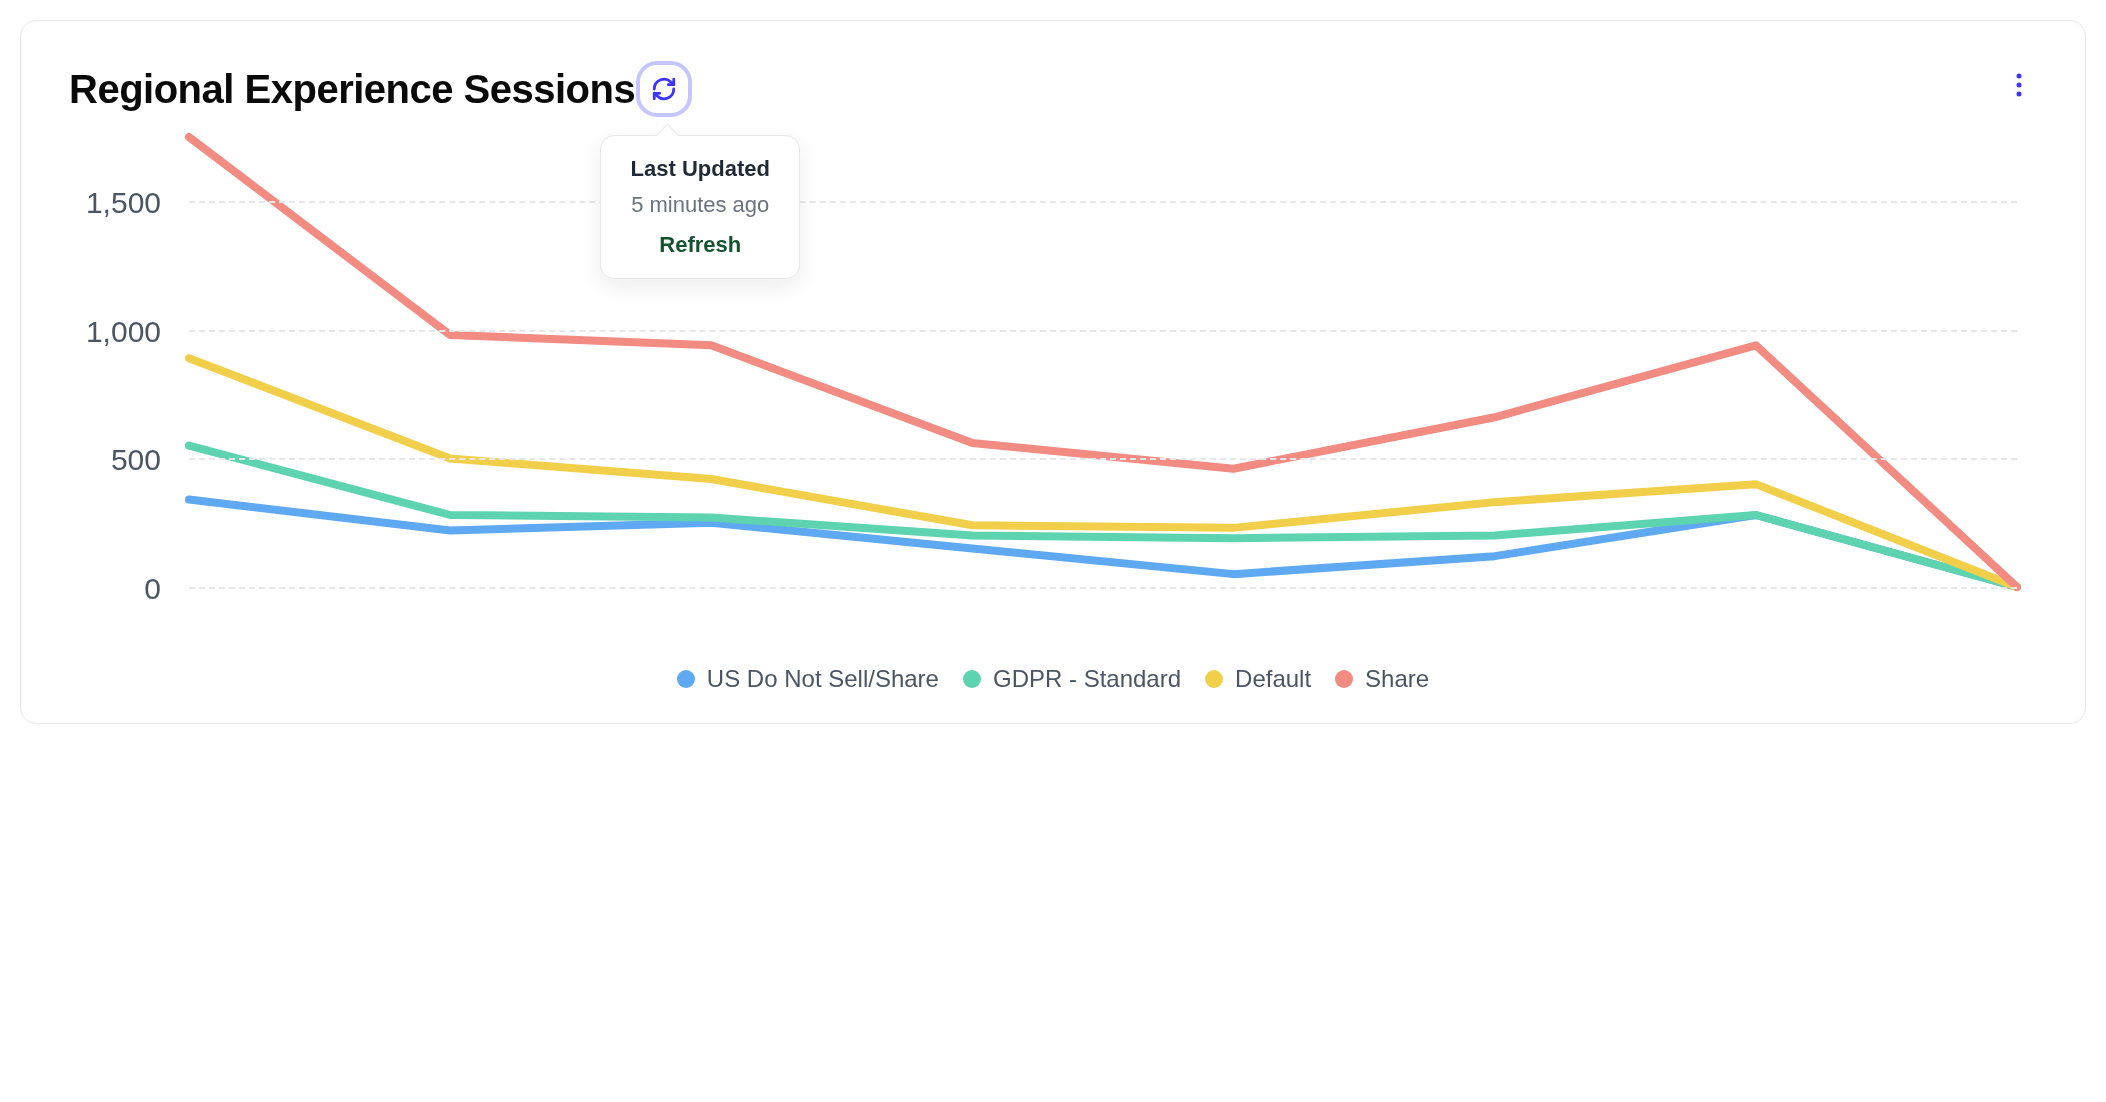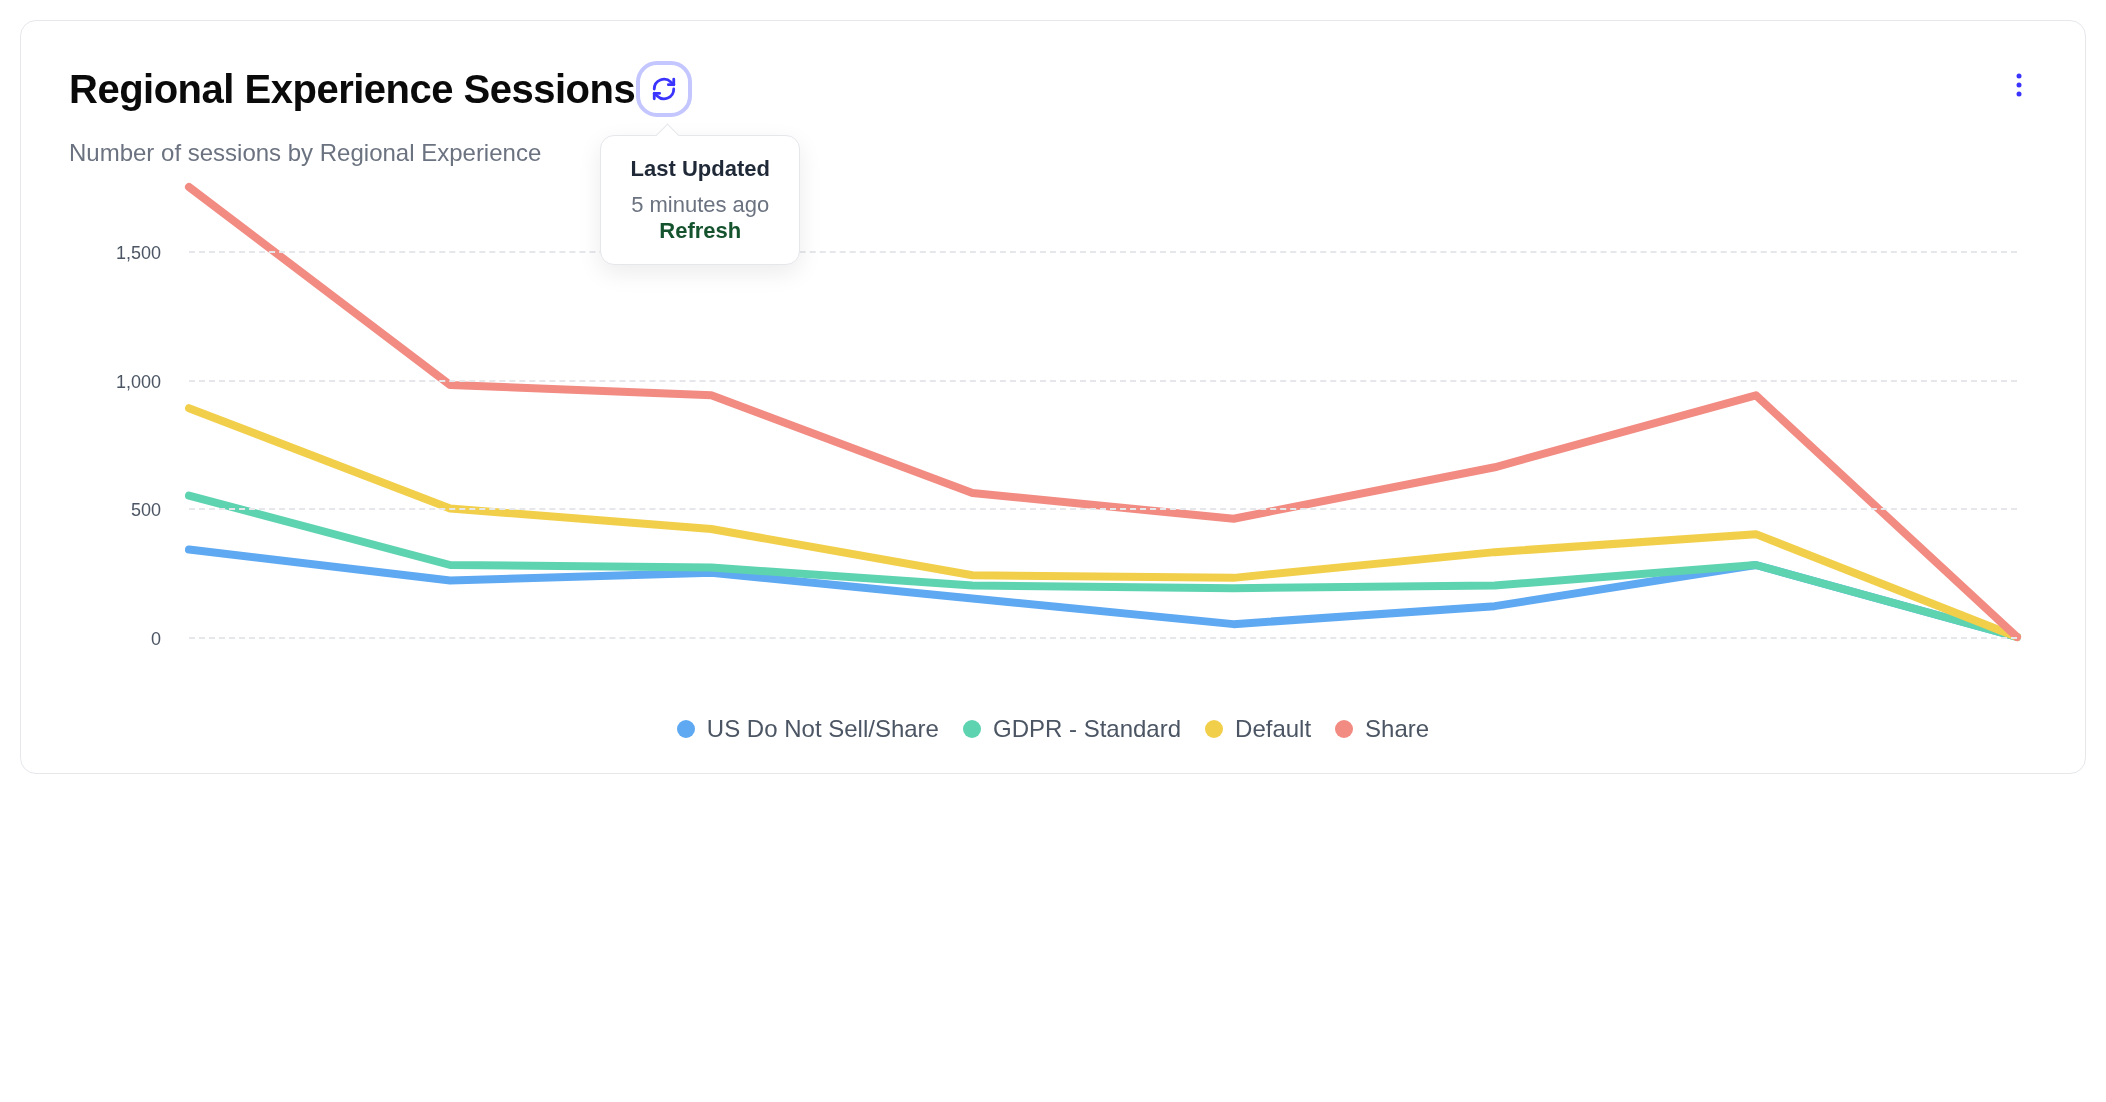--- a/index.html
+++ b/index.html
@@ -68,20 +68,21 @@
   }
   .popover-title {
     font-size: 22px;
     font-weight: 700;
     color: #1f2937;
     margin-bottom: 10px;
   }
   .popover-time {
     font-size: 22px;
     color: #6b7280;
+    margin-bottom: 14px;
   }
   .popover-action {
     font-size: 22px;
     font-weight: 700;
     color: #14532d;
     cursor: pointer;
   }
   .kebab {
     position: absolute;
     right: 0;
@@ -117,21 +118,21 @@
     position: absolute;
     left: 0;
     right: 0;
     border-top: 2px dashed #e5e7eb;
   }
   .y-label {
     position: absolute;
     right: 100%;
     transform: translateY(-50%);
     padding-right: 28px;
-    font-size: 18px;
+    font-size: 30px;
     color: #4b5563;
     white-space: nowrap;
   }
   .x-labels {
     position: absolute;
     left: 120px;
     right: 20px;
     bottom: 20px;
     height: 30px;
   }
@@ -194,21 +195,20 @@
 
     <div class="kebab">
       <svg viewBox="0 0 6 24">
         <circle cx="3" cy="3" r="2.5" fill="#3b34ff"></circle>
         <circle cx="3" cy="12" r="2.5" fill="#3b34ff"></circle>
         <circle cx="3" cy="21" r="2.5" fill="#3b34ff"></circle>
       </svg>
     </div>
   </div>
 
-  <div class="subtitle">Number of sessions by Regional Experience</div>
 
   <div class="chart-wrap">
     <div class="plot-area" id="plot">
       <svg class="lines" id="lines-svg" preserveAspectRatio="none" viewBox="0 0 1000 1000">
           <polyline points="0,805.7142857142857 142.85714285714286,874.2857142857143 285.7142857142857,857.1428571428572 428.57142857142856,914.2857142857142 571.4285714285714,971.4285714285714 714.2857142857143,931.4285714285713 857.1428571428571,840 1000,1000" fill="none" stroke="#5ea9f2" stroke-width="8" stroke-linecap="round" stroke-linejoin="round" vector-effect="non-scaling-stroke"></polyline>
           <polyline points="0,685.7142857142857 142.85714285714286,840 285.7142857142857,845.7142857142858 428.57142857142856,885.7142857142857 571.4285714285714,891.4285714285714 714.2857142857143,885.7142857142857 857.1428571428571,840 1000,1000" fill="none" stroke="#5ed3b0" stroke-width="8" stroke-linecap="round" stroke-linejoin="round" vector-effect="non-scaling-stroke"></polyline>
           <polyline points="0,491.42857142857144 142.85714285714286,714.2857142857143 285.7142857142857,760 428.57142857142856,862.8571428571429 571.4285714285714,868.5714285714286 714.2857142857143,811.4285714285713 857.1428571428571,771.4285714285714 1000,1000" fill="none" stroke="#f2cf4a" stroke-width="8" stroke-linecap="round" stroke-linejoin="round" vector-effect="non-scaling-stroke"></polyline>
           <polyline points="0,0 142.85714285714286,439.99999999999994 285.7142857142857,462.85714285714283 428.57142857142856,679.9999999999999 571.4285714285714,737.1428571428571 714.2857142857143,622.8571428571428 857.1428571428571,462.85714285714283 1000,1000" fill="none" stroke="#f28b82" stroke-width="8" stroke-linecap="round" stroke-linejoin="round" vector-effect="non-scaling-stroke"></polyline>
         </svg>
     <div class="gridline" style="top: 100%;">

